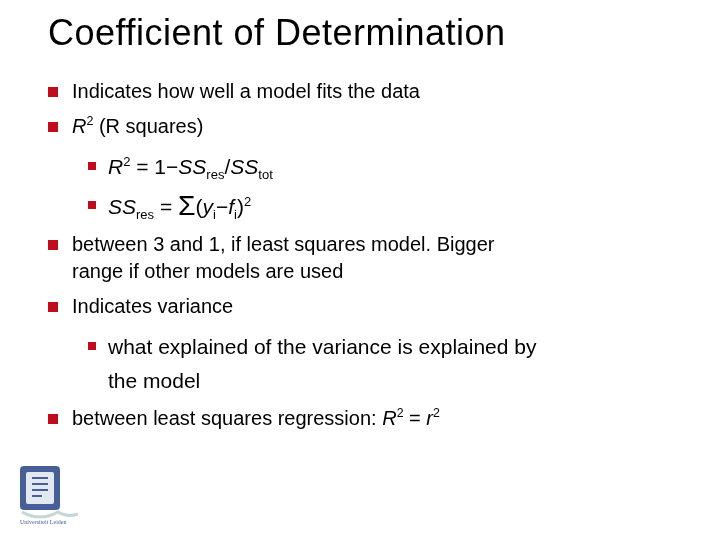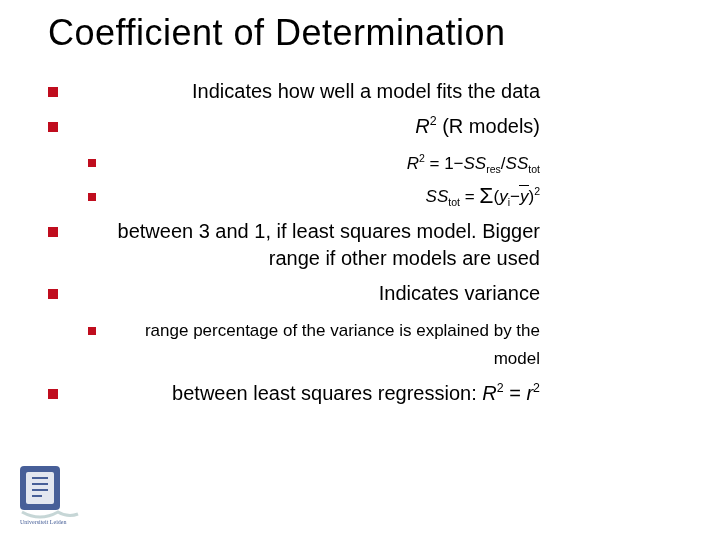--- a/index.html
+++ b/index.html
@@ -22,39 +22,38 @@
     margin-bottom: 24px;
     letter-spacing: 0.5px;
   }
   ul { list-style: none; }
   .lvl1 > li {
     position: relative;
     padding-left: 24px;
     font-size: 20px;
     line-height: 1.35;
     margin-bottom: 8px;
-    text-align: right;
   }
   .lvl1 > li::before {
     content: "";
     position: absolute;
     left: 0;
     top: 0.45em;
     width: 10px;
     height: 10px;
     background: #c00d1e;
   }
   .lvl2 {
     margin-top: 10px;
     margin-left: 16px;
   }
   .lvl2 > li {
     position: relative;
     padding-left: 20px;
-    font-size: 17px;
+    font-size: 21px;
     line-height: 1.6;
     margin-bottom: 6px;
   }
   .lvl2 > li::before {
     content: "";
     position: absolute;
     left: 0;
     top: 0.55em;
     width: 8px;
     height: 8px;
@@ -97,45 +96,45 @@
 
   <h1 class="title">Coefficient of Determination</h1>
 
   <ul class="lvl1">
 
     <li>
       <span>Indicates how well a model fits the data</span>
     </li>
 
     <li>
-      <span class="it">R</span><span class="sup">2</span><span> (R models)</span>
+      <span class="it">R</span><span class="sup">2</span><span> (R squares)</span>
 
       <ul class="lvl2">
 
         <li class="formula-line">
           <span class="it">R</span><span class="sup">2</span><span> = 1−</span><span class="it">SS</span><span class="sub">res</span><span>/</span><span class="it">SS</span><span class="sub">tot</span>
         </li>
 
+        <li class="formula-line">
+          <span class="it">SS</span><span class="sub">res</span><span> = </span><span class="sigma">Σ</span><span>(</span><span class="it">y</span><span class="sub">i</span><span>−</span><span class="it">f</span><span class="sub">i</span><span>)</span><span class="sup">2</span>
+        </li>
 
-        <li class="formula-line">
-          <span class="it">SS</span><span class="sub">tot</span><span> = </span><span class="sigma">Σ</span><span>(</span><span class="it">y</span><span class="sub">i</span><span>−</span><span class="ybar">y</span><span>)</span><span class="sup">2</span>
-        </li>
 
       </ul>
     </li>
 
     <li>
       <span>between 3 and 1, if least squares model. Bigger range if other models are used</span>
     </li>
 
     <li>
       <span>Indicates variance</span>
       <ul class="lvl2">
         <li>
-          <span>range percentage of the variance is explained by the model</span>
+          <span>what explained of the variance is explained by the model</span>
         </li>
       </ul>
     </li>
 
     <li>
       <span>between least squares regression: </span><span class="it">R</span><span class="sup">2</span><span> = </span><span class="it">r</span><span class="sup">2</span>
     </li>
 
   </ul>
 

